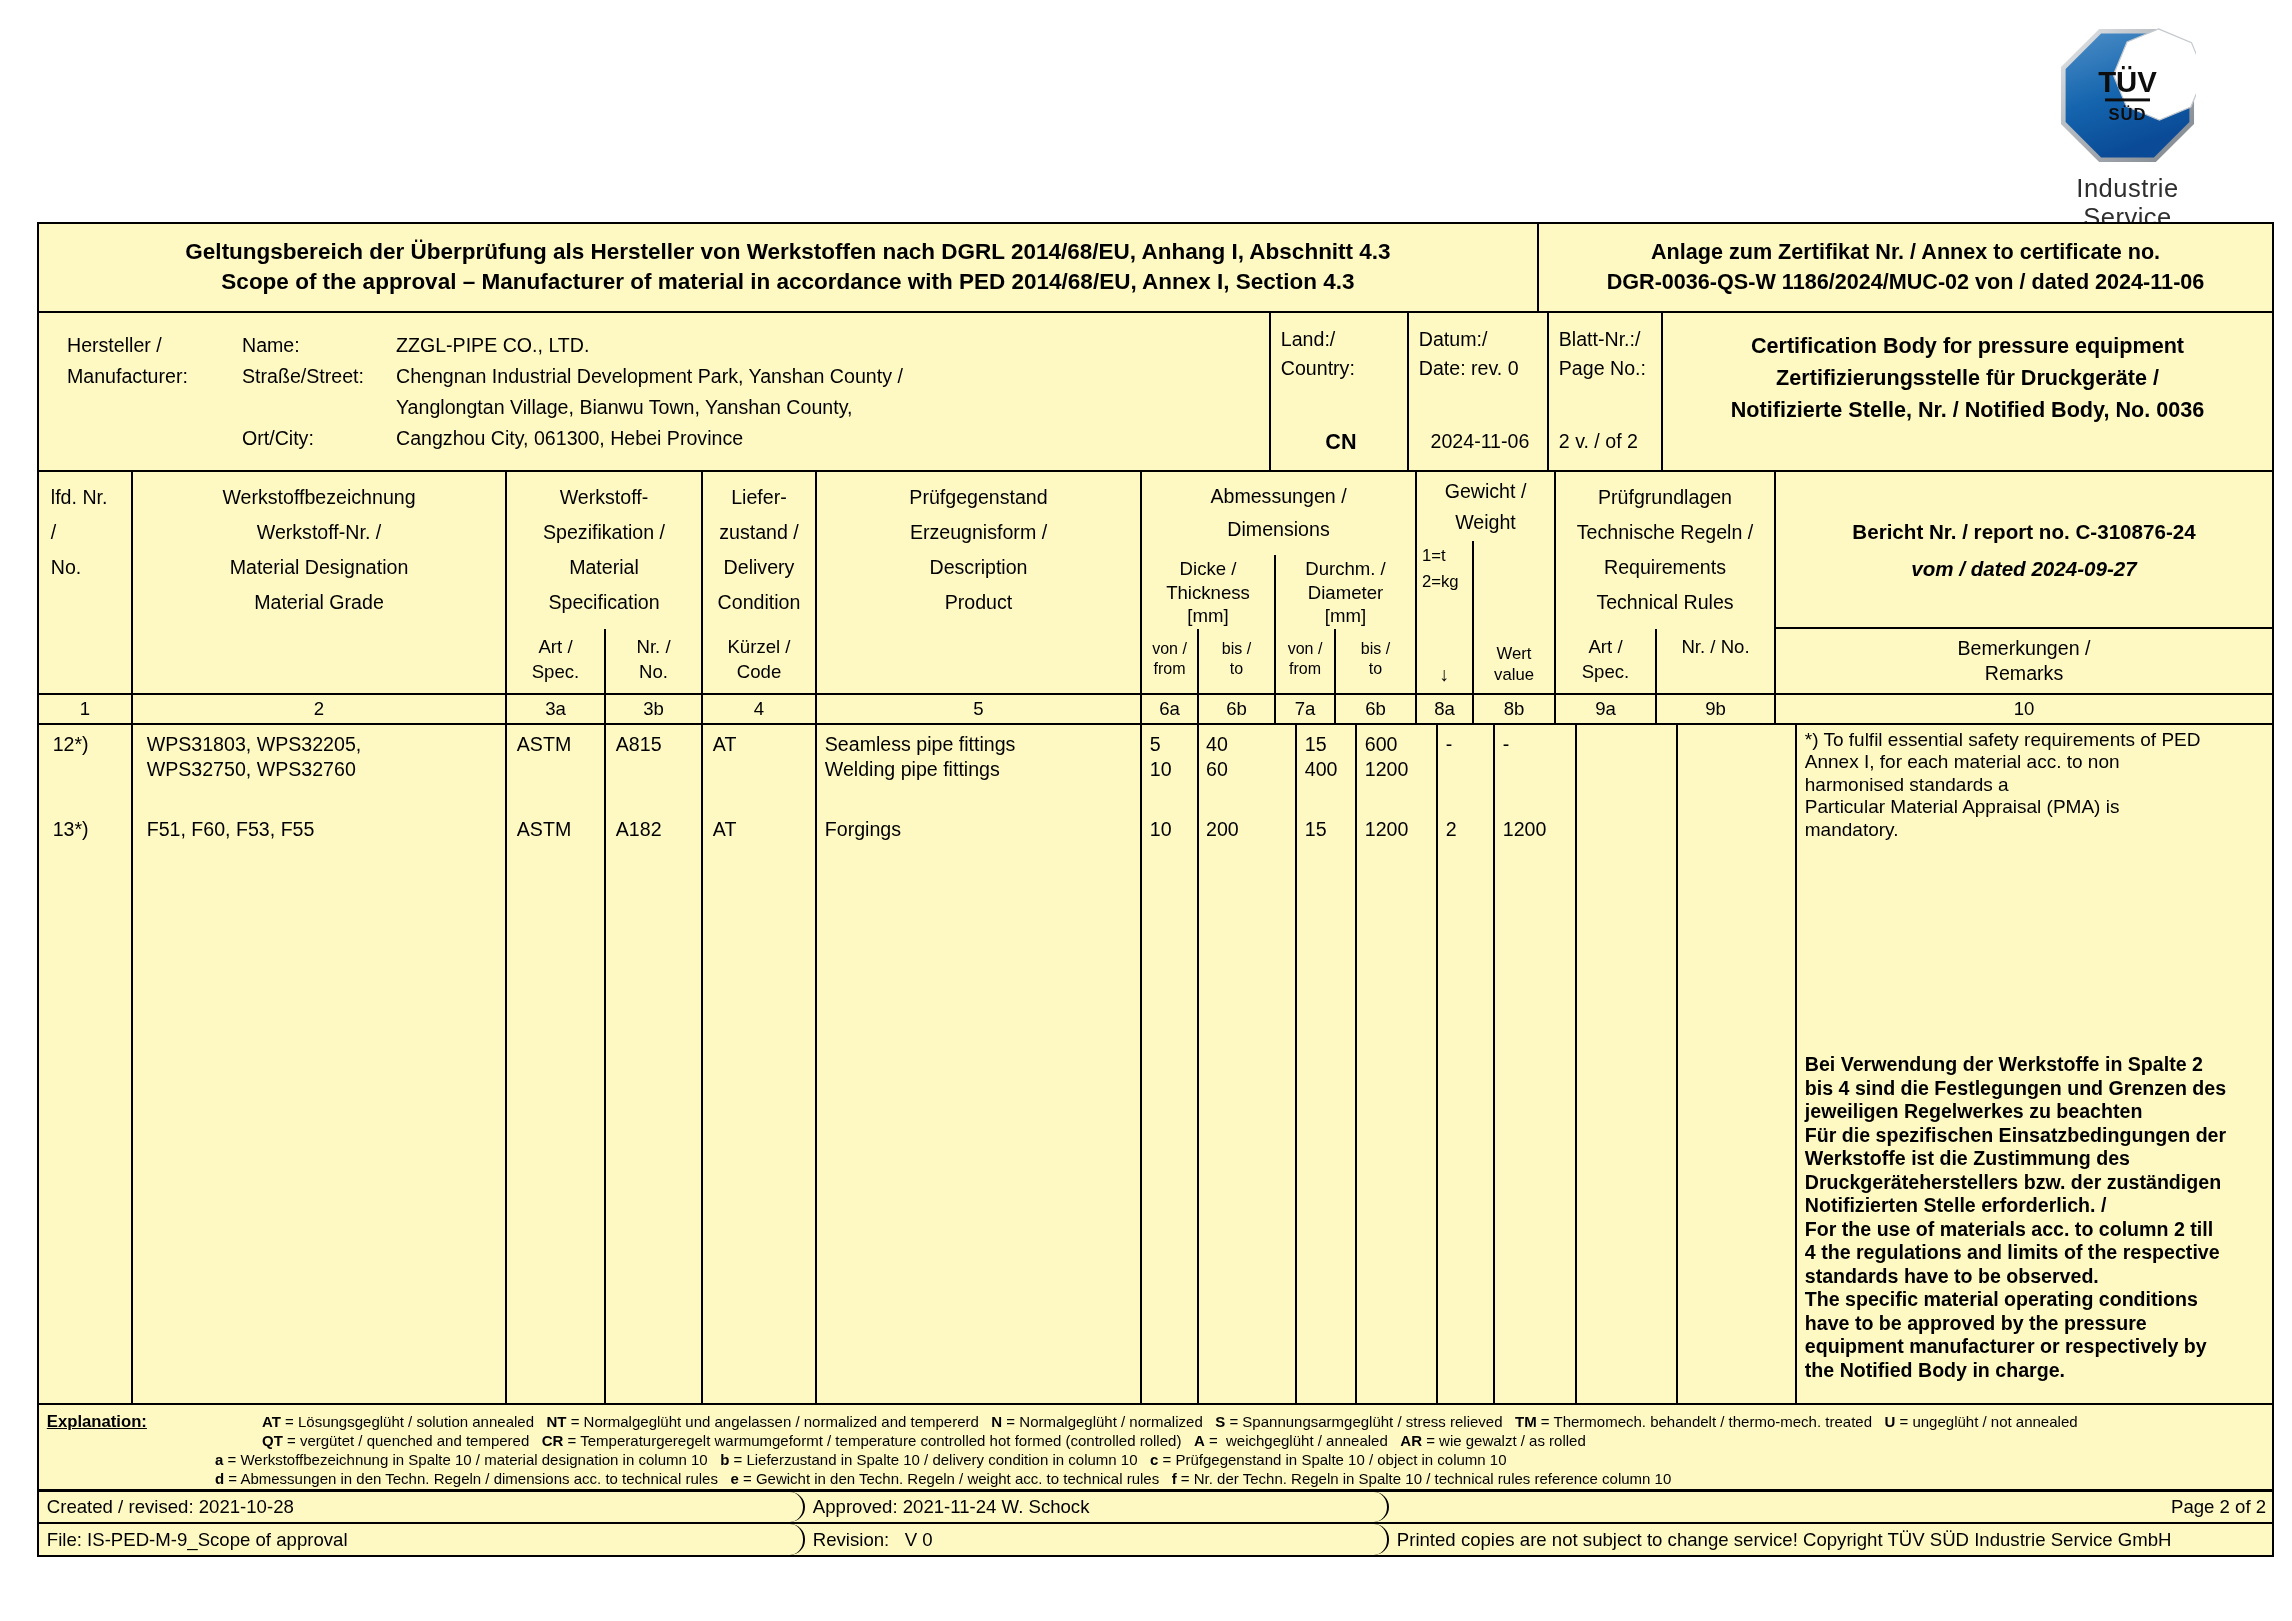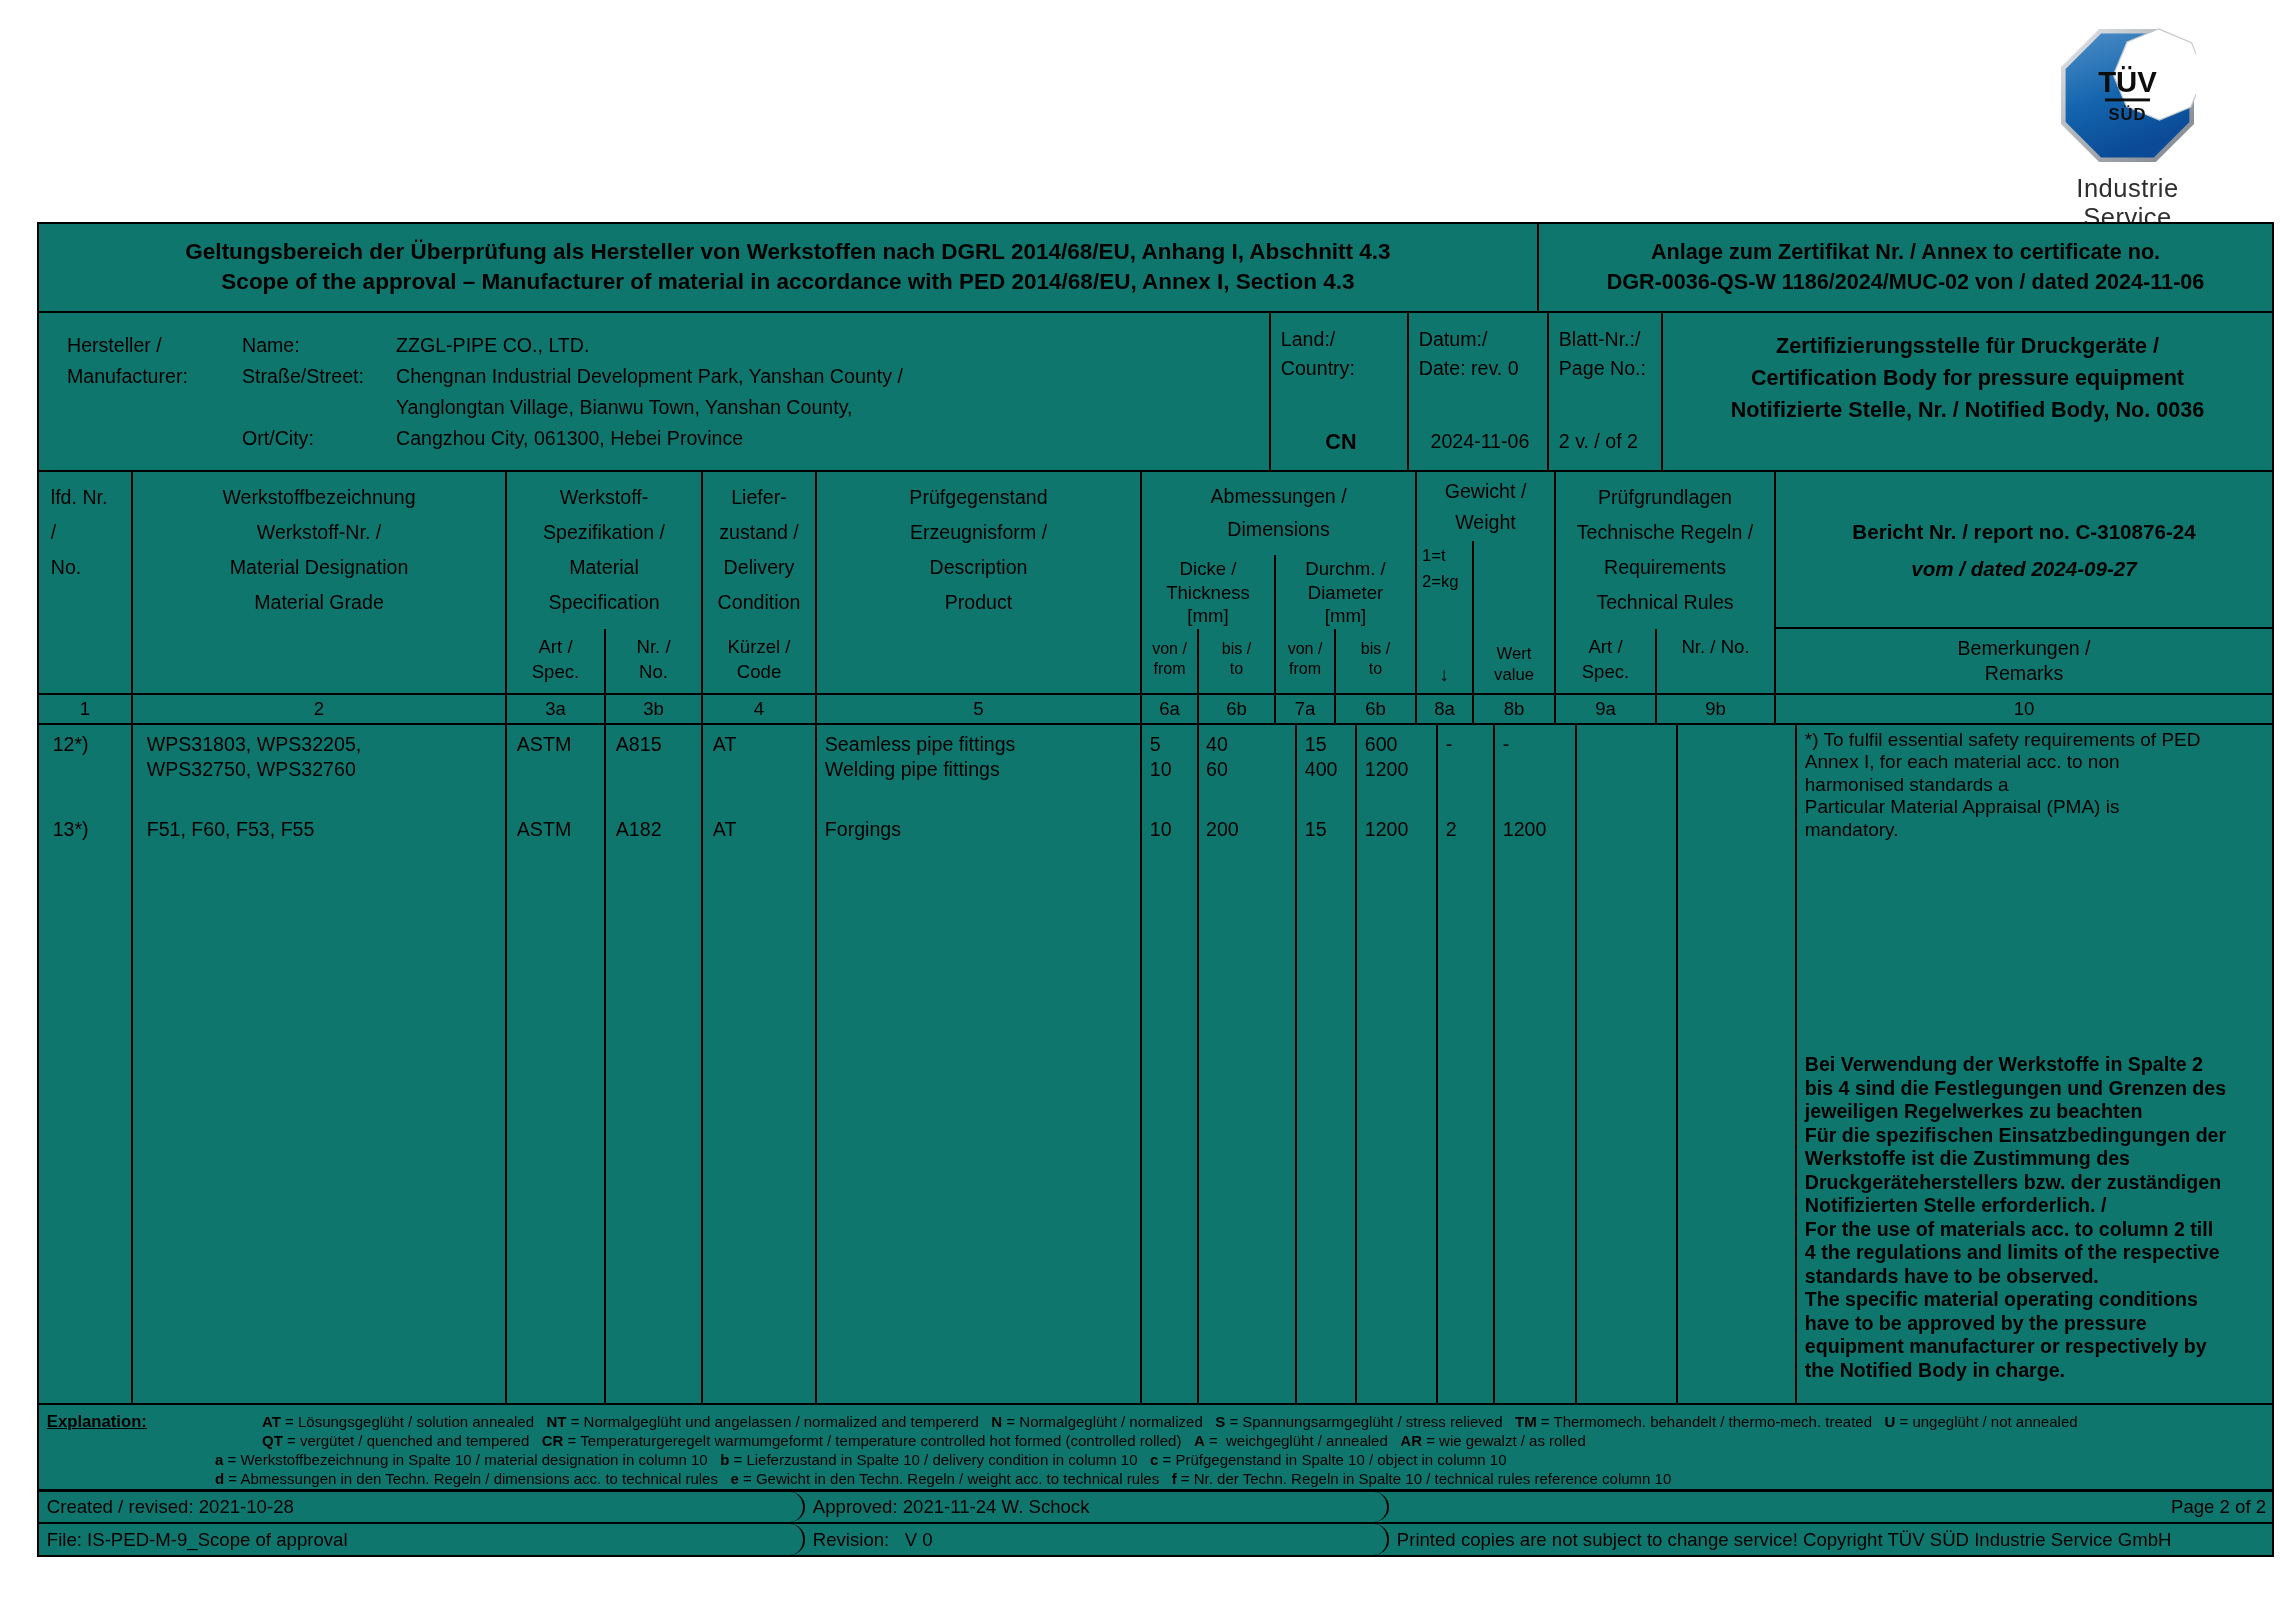--- a/index.html
+++ b/index.html
@@ -5,21 +5,21 @@
   * { margin:0; padding:0; box-sizing:border-box; }
   html,body { background:#ffffff; }
   .page {
     position:relative; width:2293px; height:1621px; background:#fff;
     color:#000; font-family:"Liberation Sans", sans-serif; overflow:hidden;
   }
   
   .logo { position:absolute; top:27.4px; left:2037px; width:181px; text-align:center; }
   .logo-caption { margin-top:5.9px; font-size:25.5px; color:#2e2e2e; letter-spacing:0.5px; }
   
-  .doc { position:absolute; left:37px; top:222px; width:2237px; border:2.9px solid #000; background:#0f766e; }
+  .doc { position:absolute; left:37px; top:222px; width:2237px; border:2.9px solid #000; background:#fef9c3; }
   .pl { white-space:pre-line; }
   
   .h-row { height:89px; display:flex; border-bottom:2px solid #000; }
   .title-box { width:1500px; border-right:2px solid #000; text-align:center; font-weight:bold; font-size:22.5px; line-height:30px; padding-top:12.7px; }
   .annex-box { flex:1; text-align:center; font-weight:bold; font-size:21.6px; line-height:30px; padding-top:12.7px; }
   
   .mfr-row { height:159px; display:flex; border-bottom:2px solid #000; font-size:19.6px; }
   .mfr-main { width:1232px; border-right:2px solid #000; padding:16.7px 0 0 28px; }
   .mgrid { display:grid; grid-template-columns:175px 154px 1fr; line-height:31px; }
   .cellbox { border-right:2px solid #000; padding:11.8px 5.9px 9.8px 9.8px; display:flex; flex-direction:column; line-height:29px; }
@@ -172,22 +172,22 @@
         <div class="pl">Datum:/
 Date: rev. 0</div>
         <div class="val val-center">2024-11-06</div>
       </div>
       <div class="cellbox page-cell">
         <div class="pl">Blatt-Nr.:/
 Page No.:</div>
         <div class="val">2 v. / of 2</div>
       </div>
       <div class="zert-cell">
+        <div>Certification Body for pressure equipment</div>
         <div>Zertifizierungsstelle für Druckgeräte /</div>
-        <div>Certification Body for pressure equipment</div>
         <div>Notifizierte Stelle, Nr. / Notified Body, No. 0036</div>
       </div>
     </div>
 
     <div class="thead">
       <div class="hg w1">
         <div class="hmain pl" style="padding-left:11.8px;">lfd. Nr.
 /
 No.</div>
       </div>

